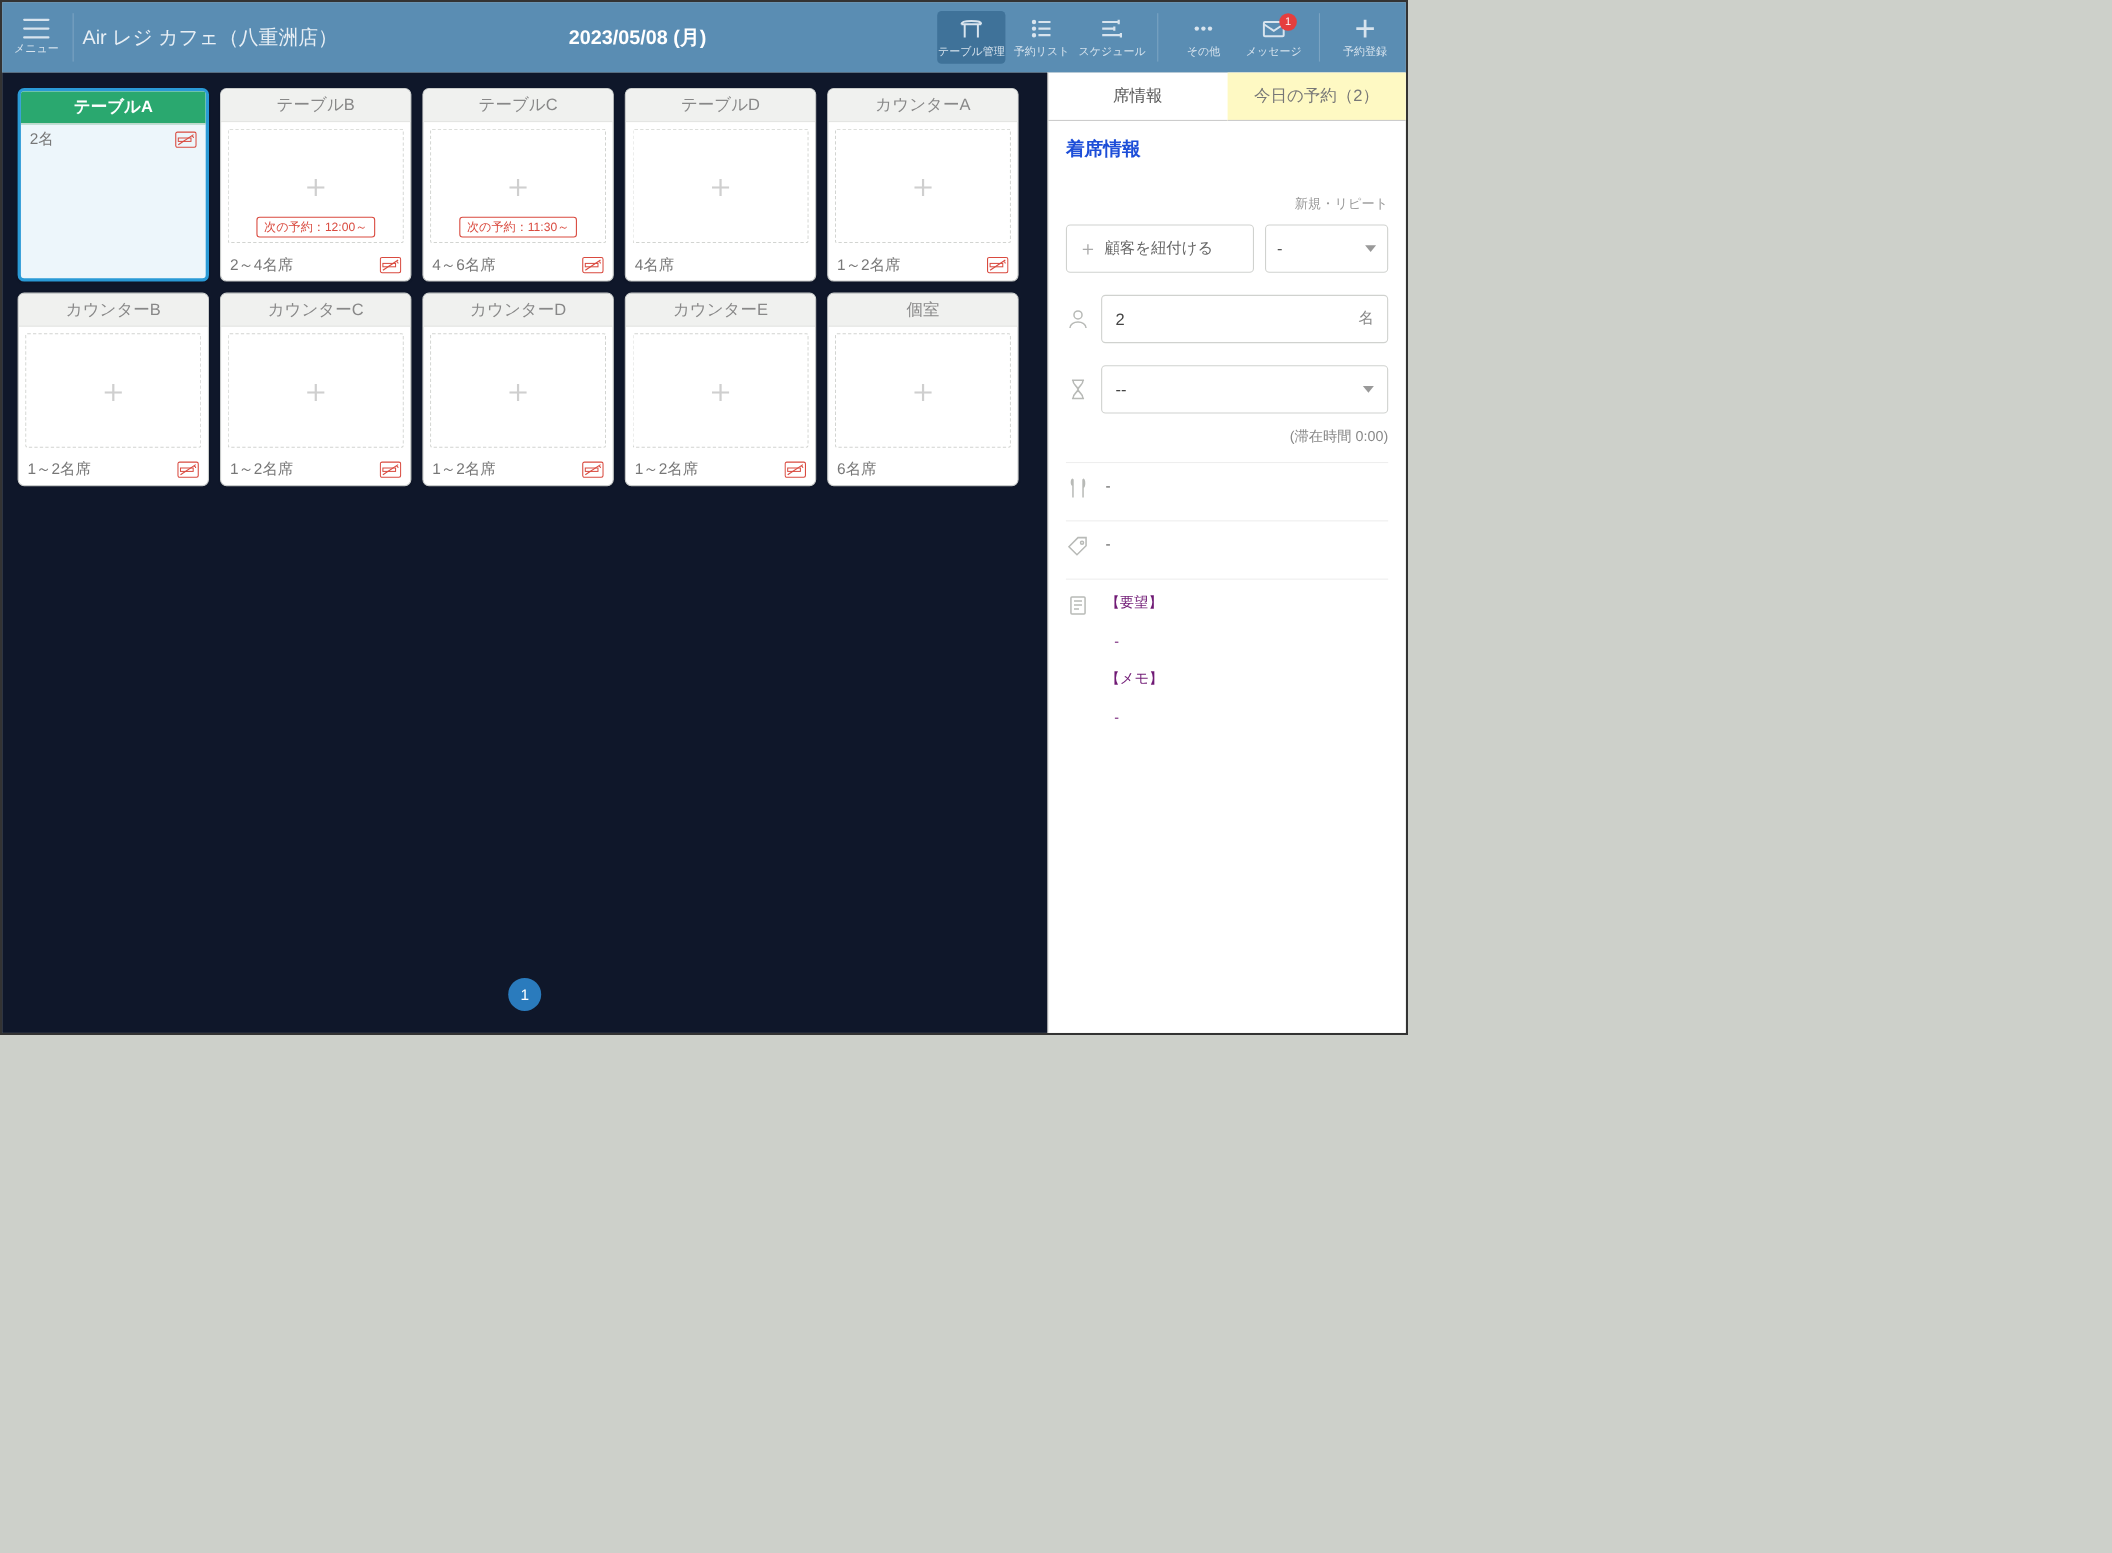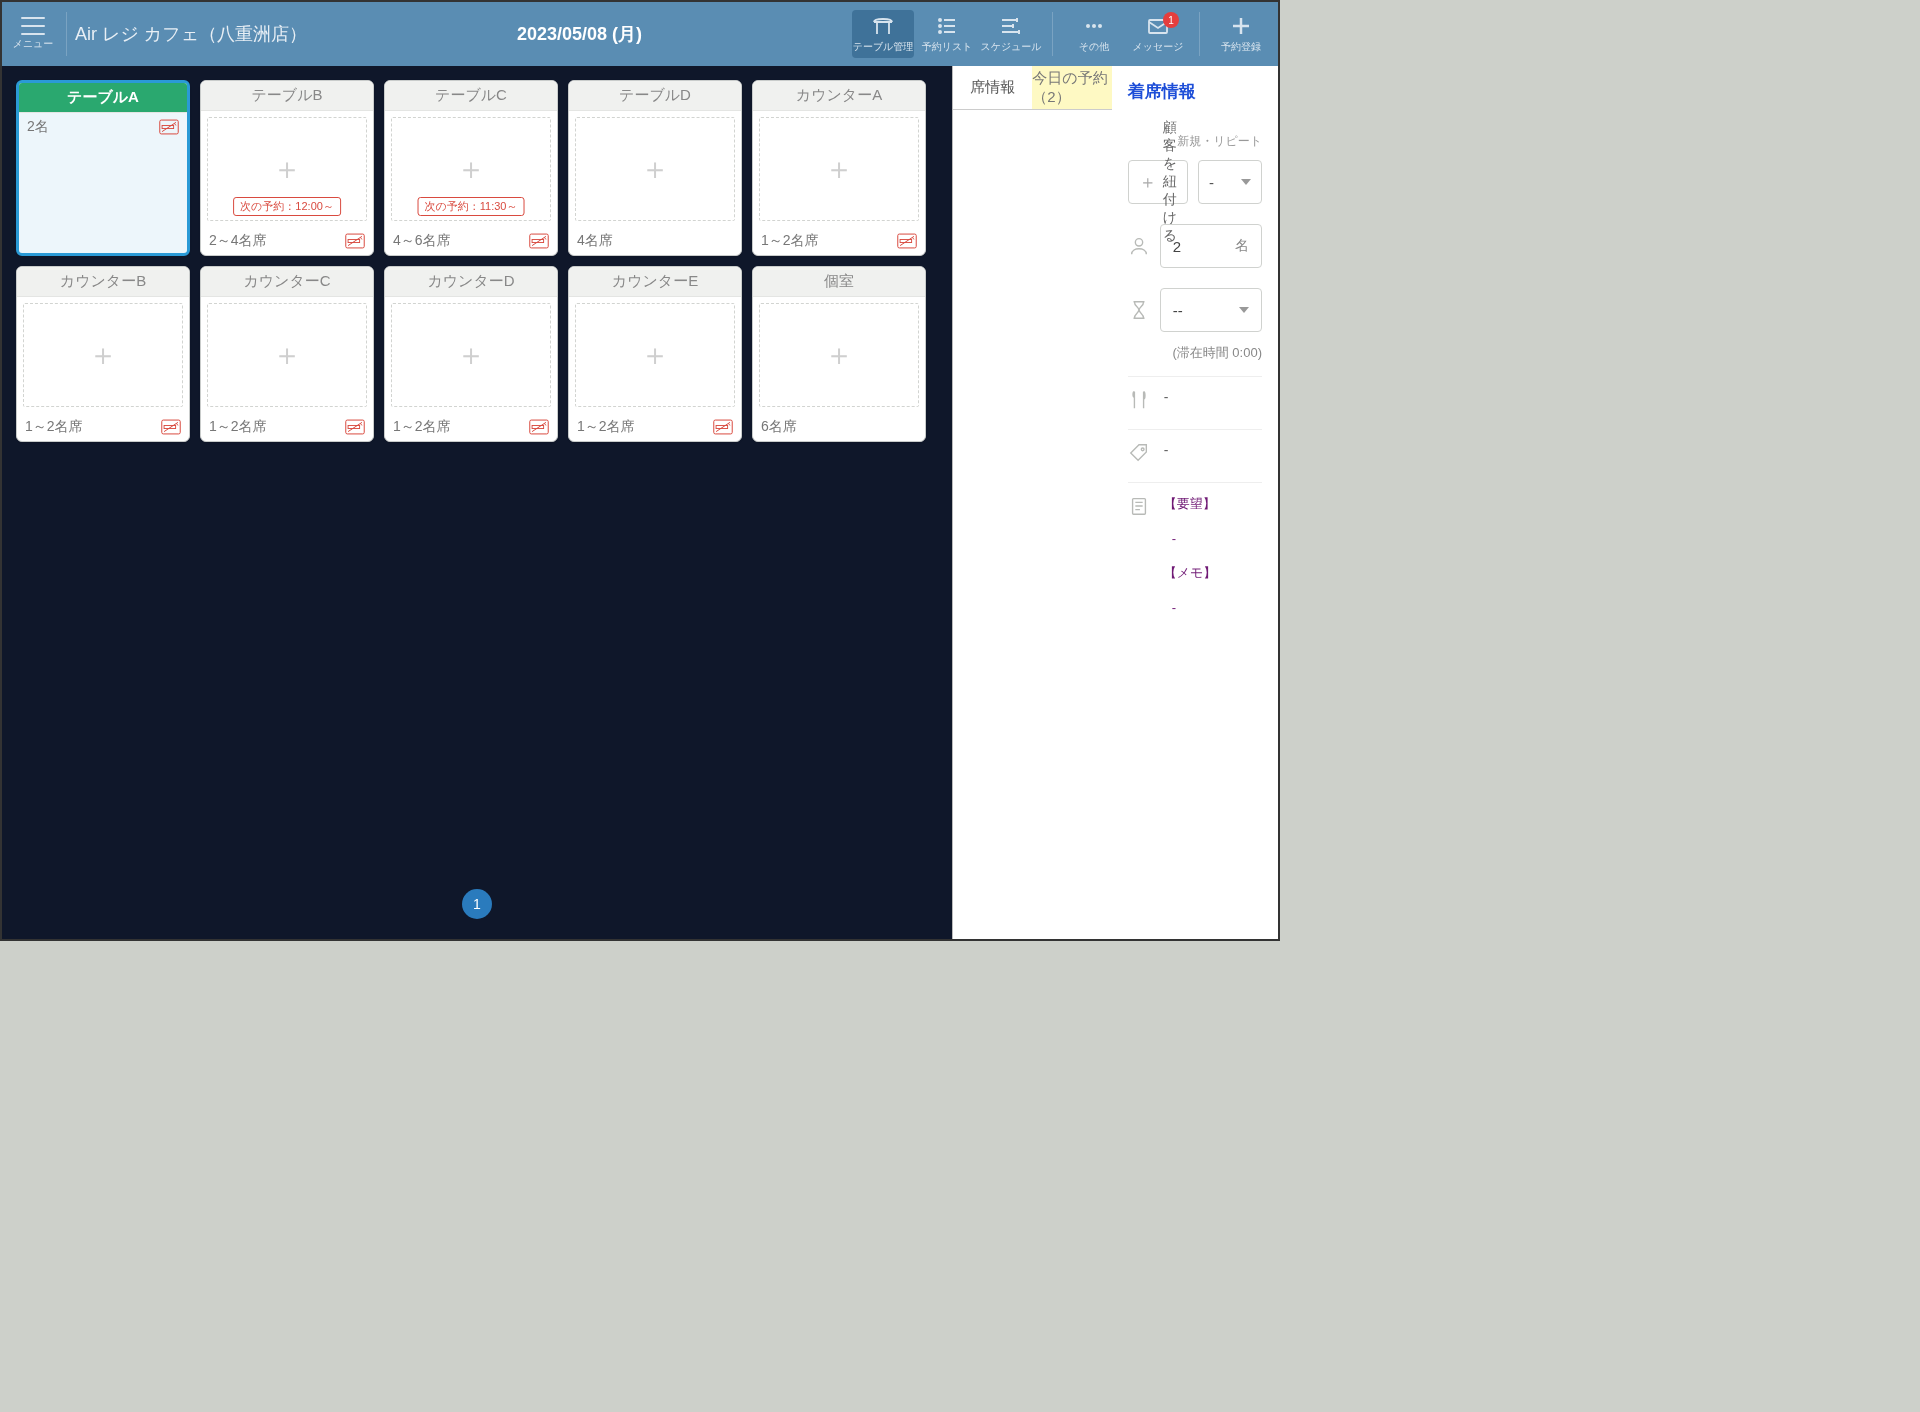--- a/index.html
+++ b/index.html
@@ -30,21 +30,21 @@
 .card.sel .card-body{border:none}
 .plus{font-size:30px;color:#cfcfcf;font-weight:300}
 .timer{font-size:30px;color:#333;font-weight:400}
 .next{position:absolute;bottom:4px;left:50%;transform:translateX(-50%);font-size:11px;color:#d94a3f;border:1px solid #d94a3f;padding:1px 6px;border-radius:3px;white-space:nowrap}
 .card-f{height:28px;display:flex;align-items:center;justify-content:space-between;padding:0 8px;font-size:14px;color:#777}
 .nosmoking{width:20px;height:16px}
 .tempcard{height:176px;border:2px dashed #b5b8b4;border-radius:6px;display:flex;flex-direction:column;align-items:center;justify-content:center;gap:10px;color:#a7aaa6;cursor:pointer}
 .tempcard .plus{font-size:30px}
 .tempcard .lbl{font-size:16px}
 .pager{position:absolute;bottom:20px;left:50%;transform:translateX(-50%);width:30px;height:30px;background:#2a7bbd;color:#fff;border-radius:50%;display:flex;align-items:center;justify-content:center;font-size:14px}
-.side{width:326px;background:#fff;display:flex;flex-direction:row;border-left:1px solid #bbb}
+.side{width:326px;background:#fff;display:flex;flex-direction:column;border-left:1px solid #bbb}
 .tabs{display:flex;height:44px}
 .tab{flex:1;display:flex;align-items:center;justify-content:center;font-size:15px;color:#555;border-bottom:1px solid #ccc;cursor:pointer}
 .tab.inactive{background:#fef9c3;color:#777}
 .panel{flex:1;padding:14px 16px;overflow:auto;display:flex;flex-direction:column;gap:6px}
 .panel h3{font-size:17px;font-weight:600;color:#1d4ed8;margin-bottom:24px}
 .rowlbl{font-size:12px;color:#999;text-align:right;margin-bottom:4px}
 .row{display:flex;gap:10px;align-items:center;margin-bottom:14px}
 .iconcol{width:22px;display:flex;justify-content:center;color:#b8bab7}
 .linkbtn{flex:1;height:44px;border:1px solid #d0d2cf;border-radius:4px;display:flex;align-items:center;padding:0 10px;font-size:14px;color:#666;cursor:pointer;gap:6px}
 .sel-box{width:112px;height:44px;border:1px solid #d0d2cf;border-radius:4px;display:flex;align-items:center;justify-content:space-between;padding:0 10px;font-size:15px;color:#555;cursor:pointer}

